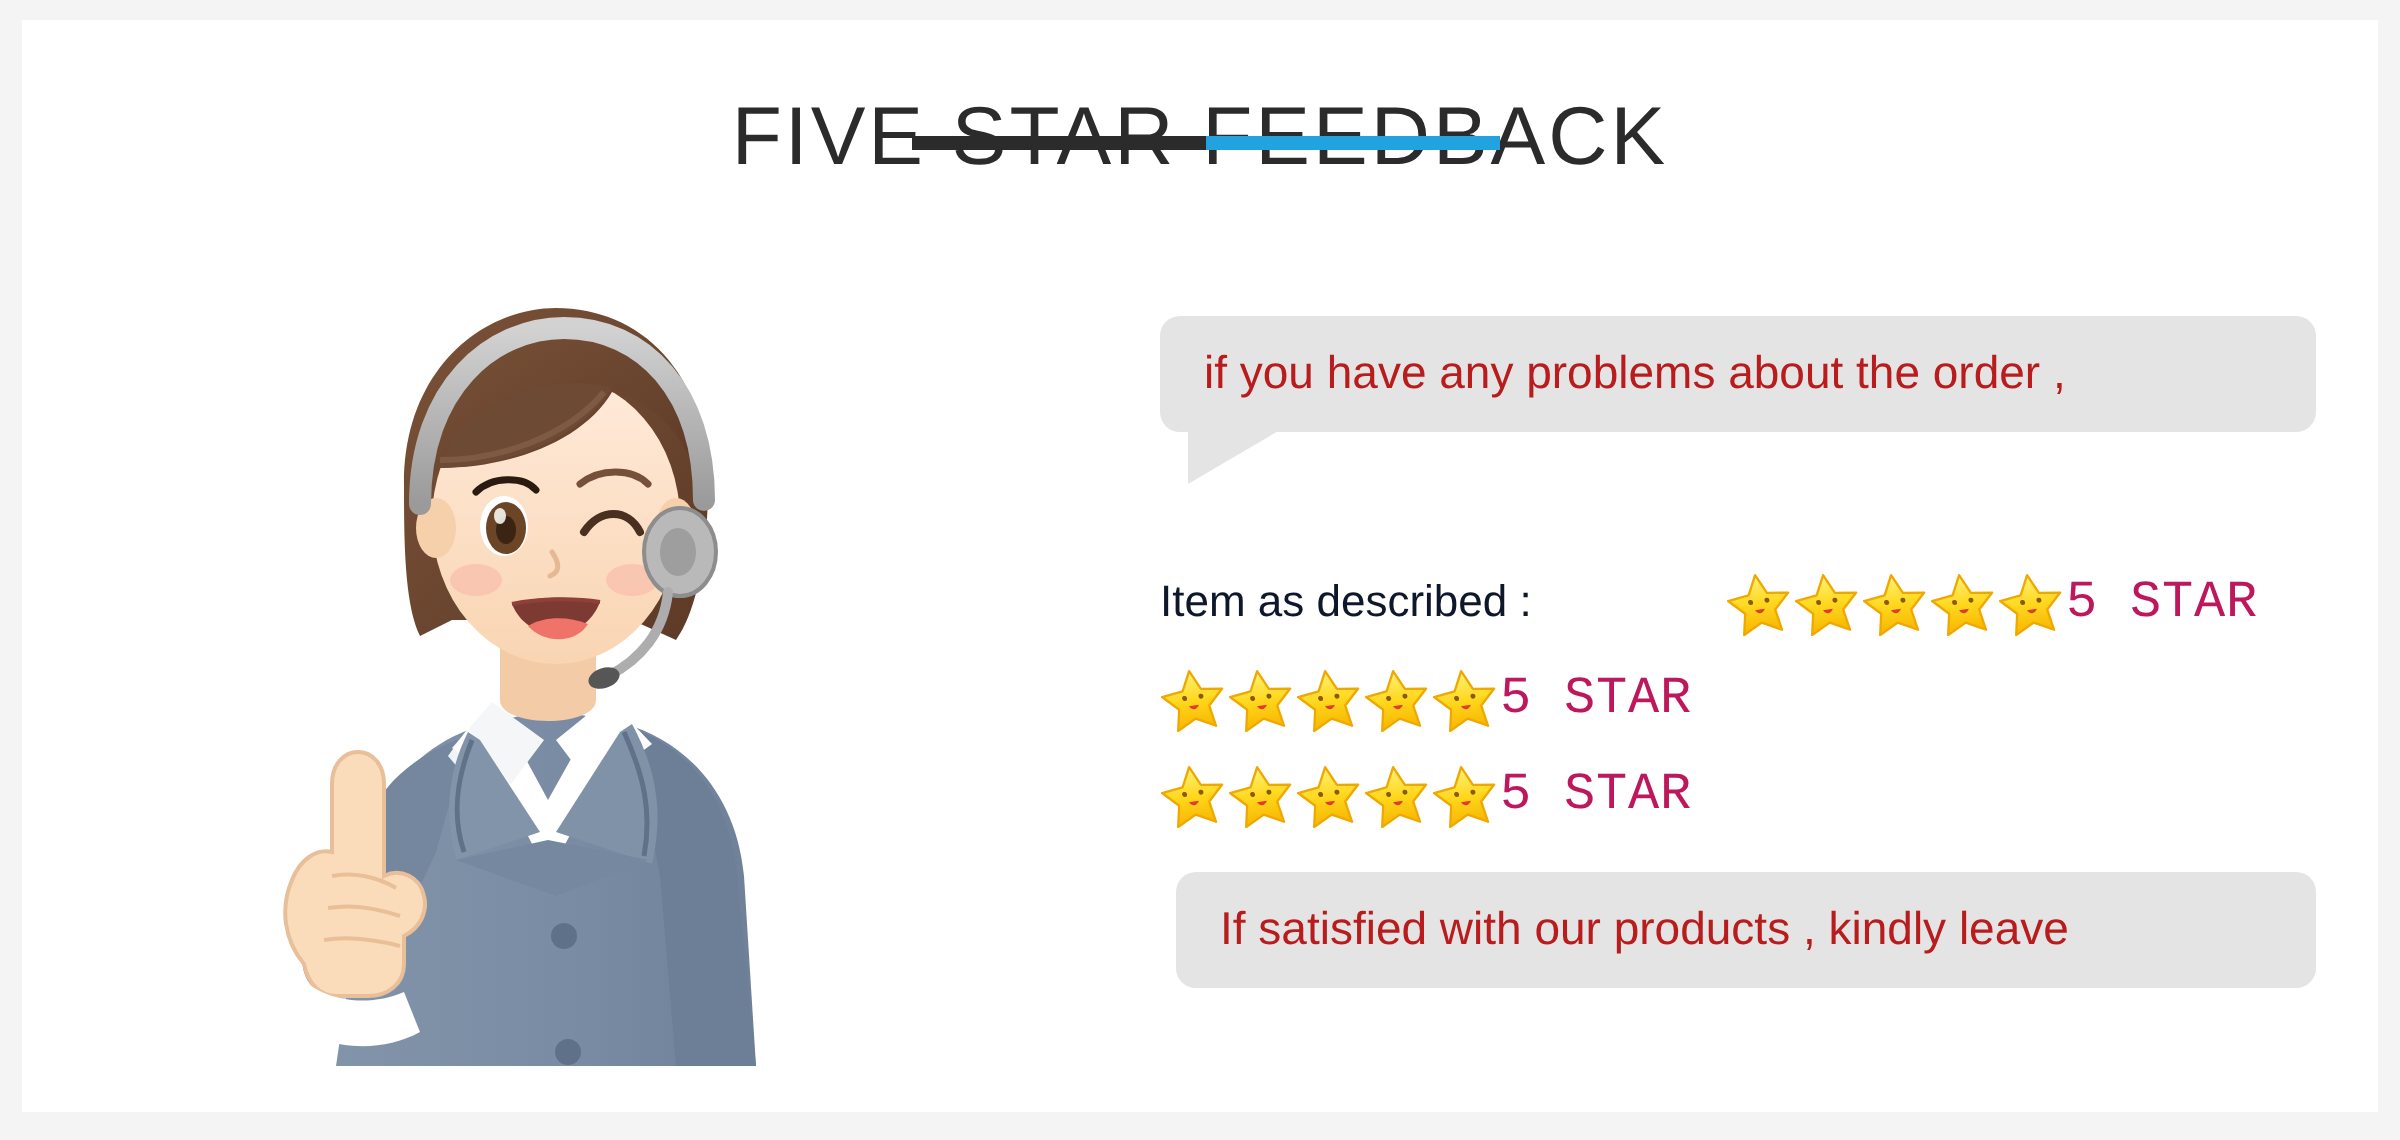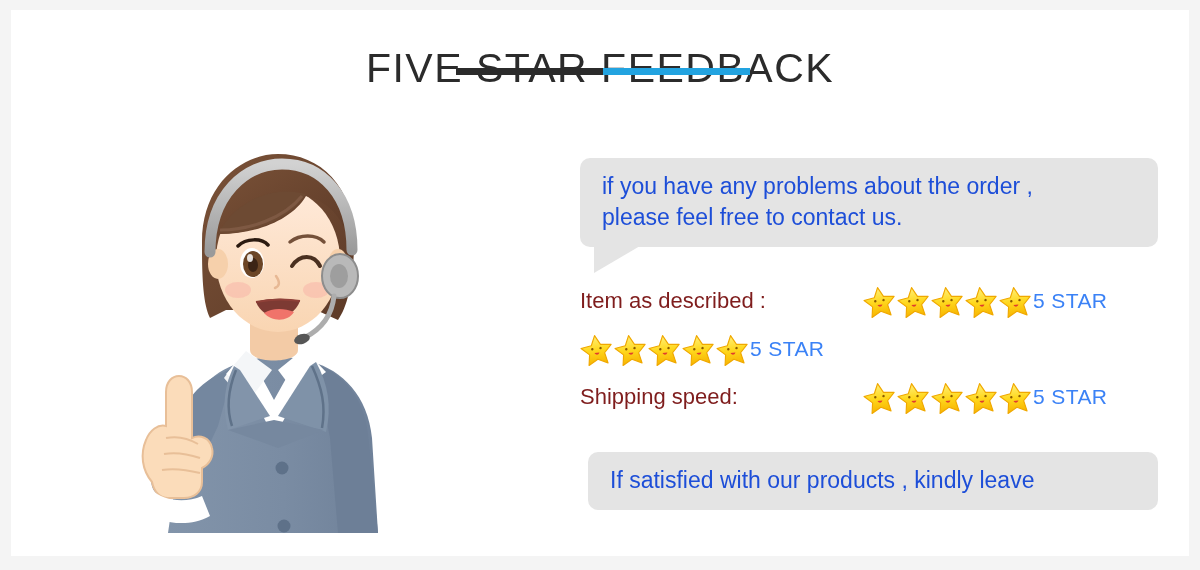--- a/index.html
+++ b/index.html
@@ -82,21 +82,21 @@
     position: absolute;
     left: 569px;
     top: 148px;
     width: 585px;
   }
 
   .bubble {
     position: relative;
     background: #e4e4e4;
     border-radius: 10px;
-    color: #1d4ed8;
+    color: #b91c1c;
     font-size: 23px;
     line-height: 31px;
     padding: 13px 20px 14px 22px;
     box-sizing: border-box;
   }
   .bubble-top {
     width: 578px;
   }
   .bubble-top .tail {
     position: absolute;
@@ -118,41 +118,42 @@
   }
   .rating-row {
     display: flex;
     align-items: center;
     height: 48px;
     white-space: nowrap;
   }
   .rating-label {
     width: 283px;
     font-size: 22px;
-    color: #7f1d1d;
+    color: #0f172a;
     flex: 0 0 283px;
   }
   .rating-stars {
     flex: 0 0 170px;
     width: 170px;
     display: flex;
     align-items: center;
     gap: 1px;
   }
   .star-ico { display: block; }
   .rating-value {
-    font-size: 21px;
-    color: #3b82f6;
+    font-size: 26px;
+    color: #be185d;
     letter-spacing: 0.4px;
+    font-family: Liberation Mono, monospace;
   }
 
   .bubble-bottom {
     position: absolute;
     left: 8px;
-    top: 294px;
+    top: 278px;
     width: 570px;
   }
 </style>
 </head>
 <body>
 
 <div class="page">
   <div class="card">
 
     <div class="title-block">
@@ -263,21 +264,20 @@
 
           <path d="M46 352 C 56 362, 78 366, 96 358 L 104 378 C 82 390, 54 386, 38 372 Z" fill="#ffffff"></path>
         </g>
       </svg>
     </div>
 
     <div class="right-col">
 
       <div class="bubble bubble-top">
         <span class="bubble-line">if you have any problems about the order ,</span>
-        <span class="bubble-line">please feel free to contact us.</span>
         <span class="tail"></span>
       </div>
 
       <div class="ratings">
 
         <div class="rating-row">
           <span class="rating-label">Item as described :</span>
           <span class="rating-stars">
             <svg class="star-ico" width="33" height="33" viewBox="0 0 40 40">
                 <defs>
@@ -370,21 +370,20 @@
                   <circle cx="15" cy="19" r="1.5" fill="#8a5a00"></circle>
                   <circle cx="25" cy="19" r="1.5" fill="#8a5a00"></circle>
                   <path d="M17 24 C 18.6 27, 21.4 27, 23 24 Z" fill="#e03c2e"></path>
                 </g>
               </svg>
           </span>
           <span class="rating-value">5 STAR</span>
         </div>
 
         <div class="rating-row">
-          <span class="rating-label">Shipping speed:</span>
           <span class="rating-stars">
             <svg class="star-ico" width="33" height="33" viewBox="0 0 40 40">
                 <g transform="rotate(-8 20 20)">
                   <path d="M20 3 L25.6 14.6 L38.4 16.2 L29.2 25.3 L31.6 38 L20 32 L8.4 38 L10.8 25.3 L1.6 16.2 L14.4 14.6 Z" fill="url(#sg1)" stroke="#f0a800" stroke-width="1.4" stroke-linejoin="round"></path>
                   <circle cx="15" cy="19" r="1.5" fill="#8a5a00"></circle>
                   <circle cx="25" cy="19" r="1.5" fill="#8a5a00"></circle>
                   <path d="M17 24 C 18.6 27, 21.4 27, 23 24 Z" fill="#e03c2e"></path>
                 </g>
               </svg>
             <svg class="star-ico" width="33" height="33" viewBox="0 0 40 40">

